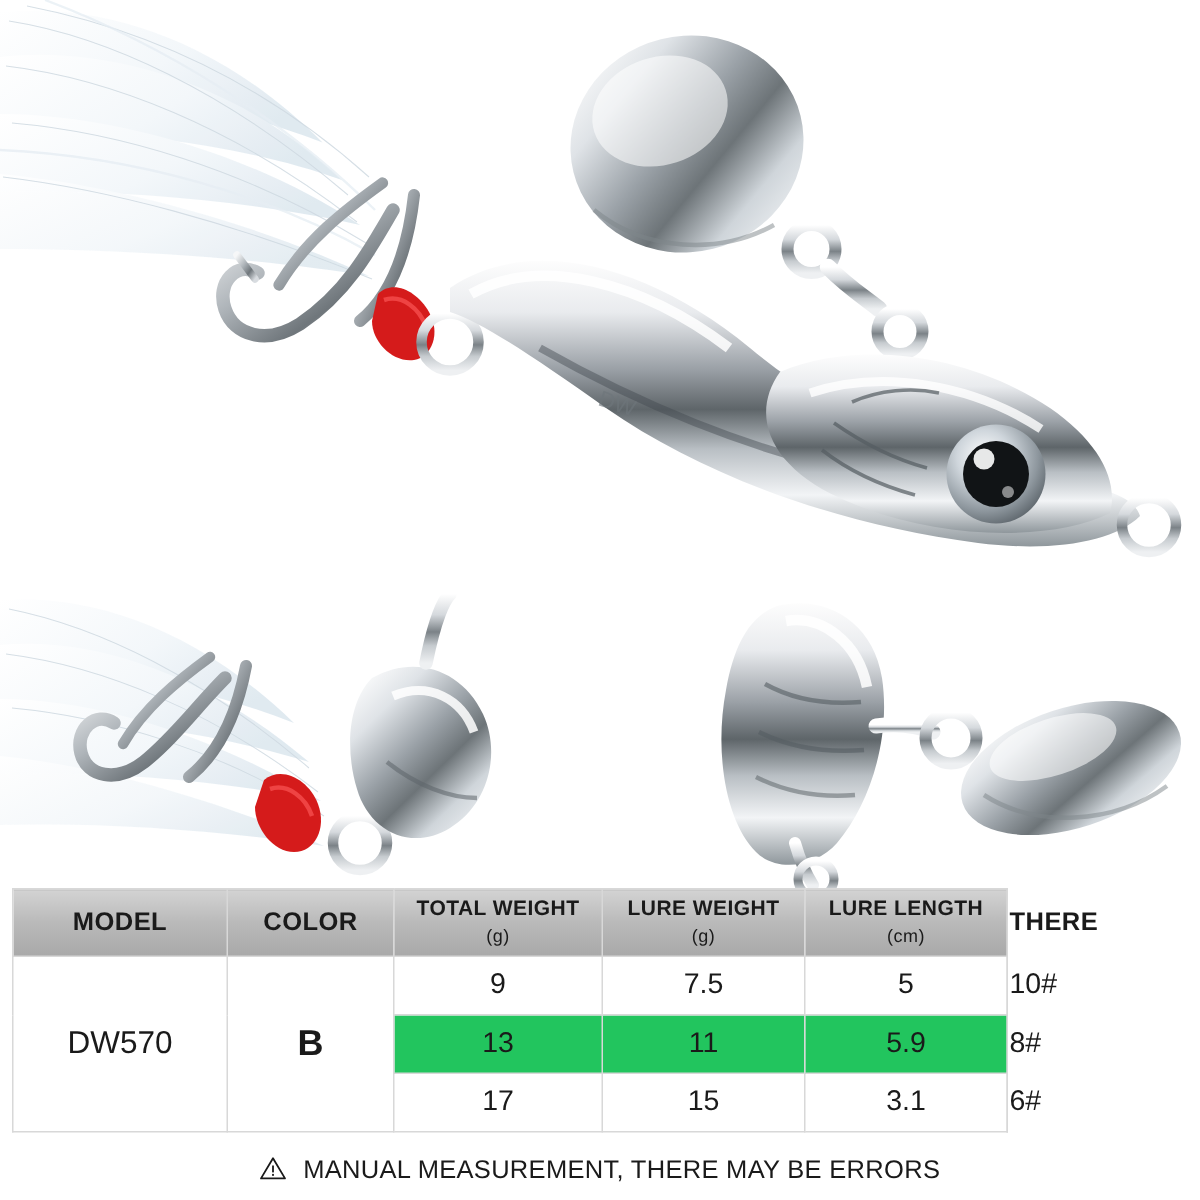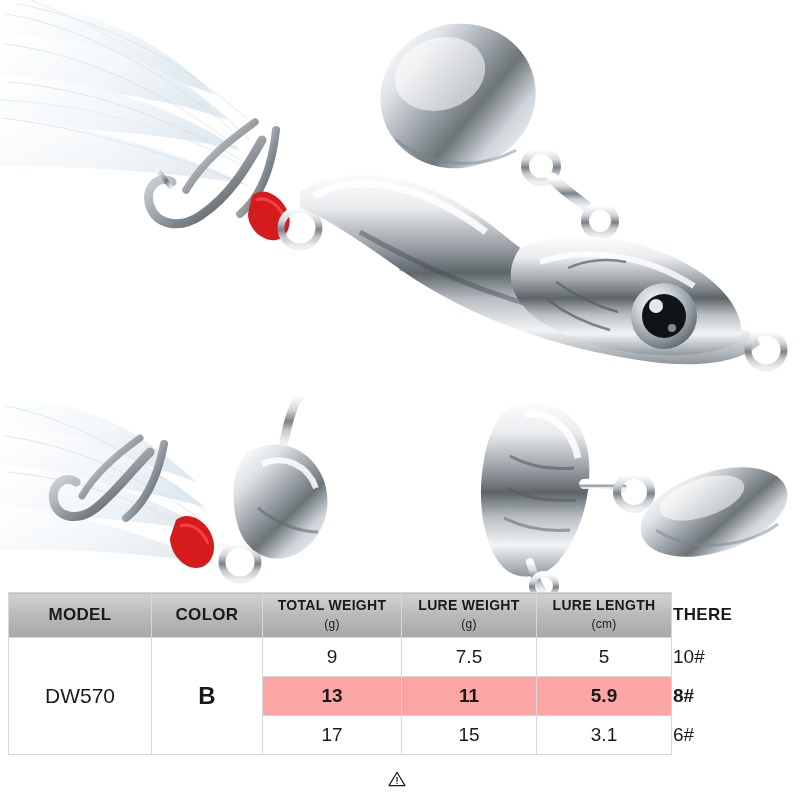--- a/index.html
+++ b/index.html
@@ -77,22 +77,21 @@
     display: block;
     line-height: 15px;
     font-size: 14px;
   }
   tbody td {
     height: 36px;
     font-size: 19px;
     background: #ffffff;
   }
   tbody tr:nth-child(2) td {
-    background: #fca5a5;
-    font-weight: bold;
+    background: #22c55e;
   }
   td.model-cell {
     font-size: 21px;
     background: #ffffff !important;
     margin-left: 33px;
   }
   td.color-cell {
     font-size: 24px;
     font-weight: bold;
     background: #ffffff !important;
@@ -348,15 +347,16 @@
   </table>
 
   <div class="footer-note">
     <span class="warn-icon">
       <svg width="18" height="16" viewBox="0 0 18 16">
         <path d="M9 1.2 L17 14.6 L1 14.6 Z" fill="none" stroke="#1a1a1a" stroke-width="1.2" stroke-linejoin="round"></path>
         <rect x="8.4" y="6" width="1.2" height="4.6" fill="#1a1a1a"></rect>
         <rect x="8.4" y="11.6" width="1.2" height="1.3" fill="#1a1a1a"></rect>
       </svg>
     </span>
+    <span>MANUAL MEASUREMENT, THERE MAY BE ERRORS</span>
   </div>
 
 </div>
 
 </body></html>

